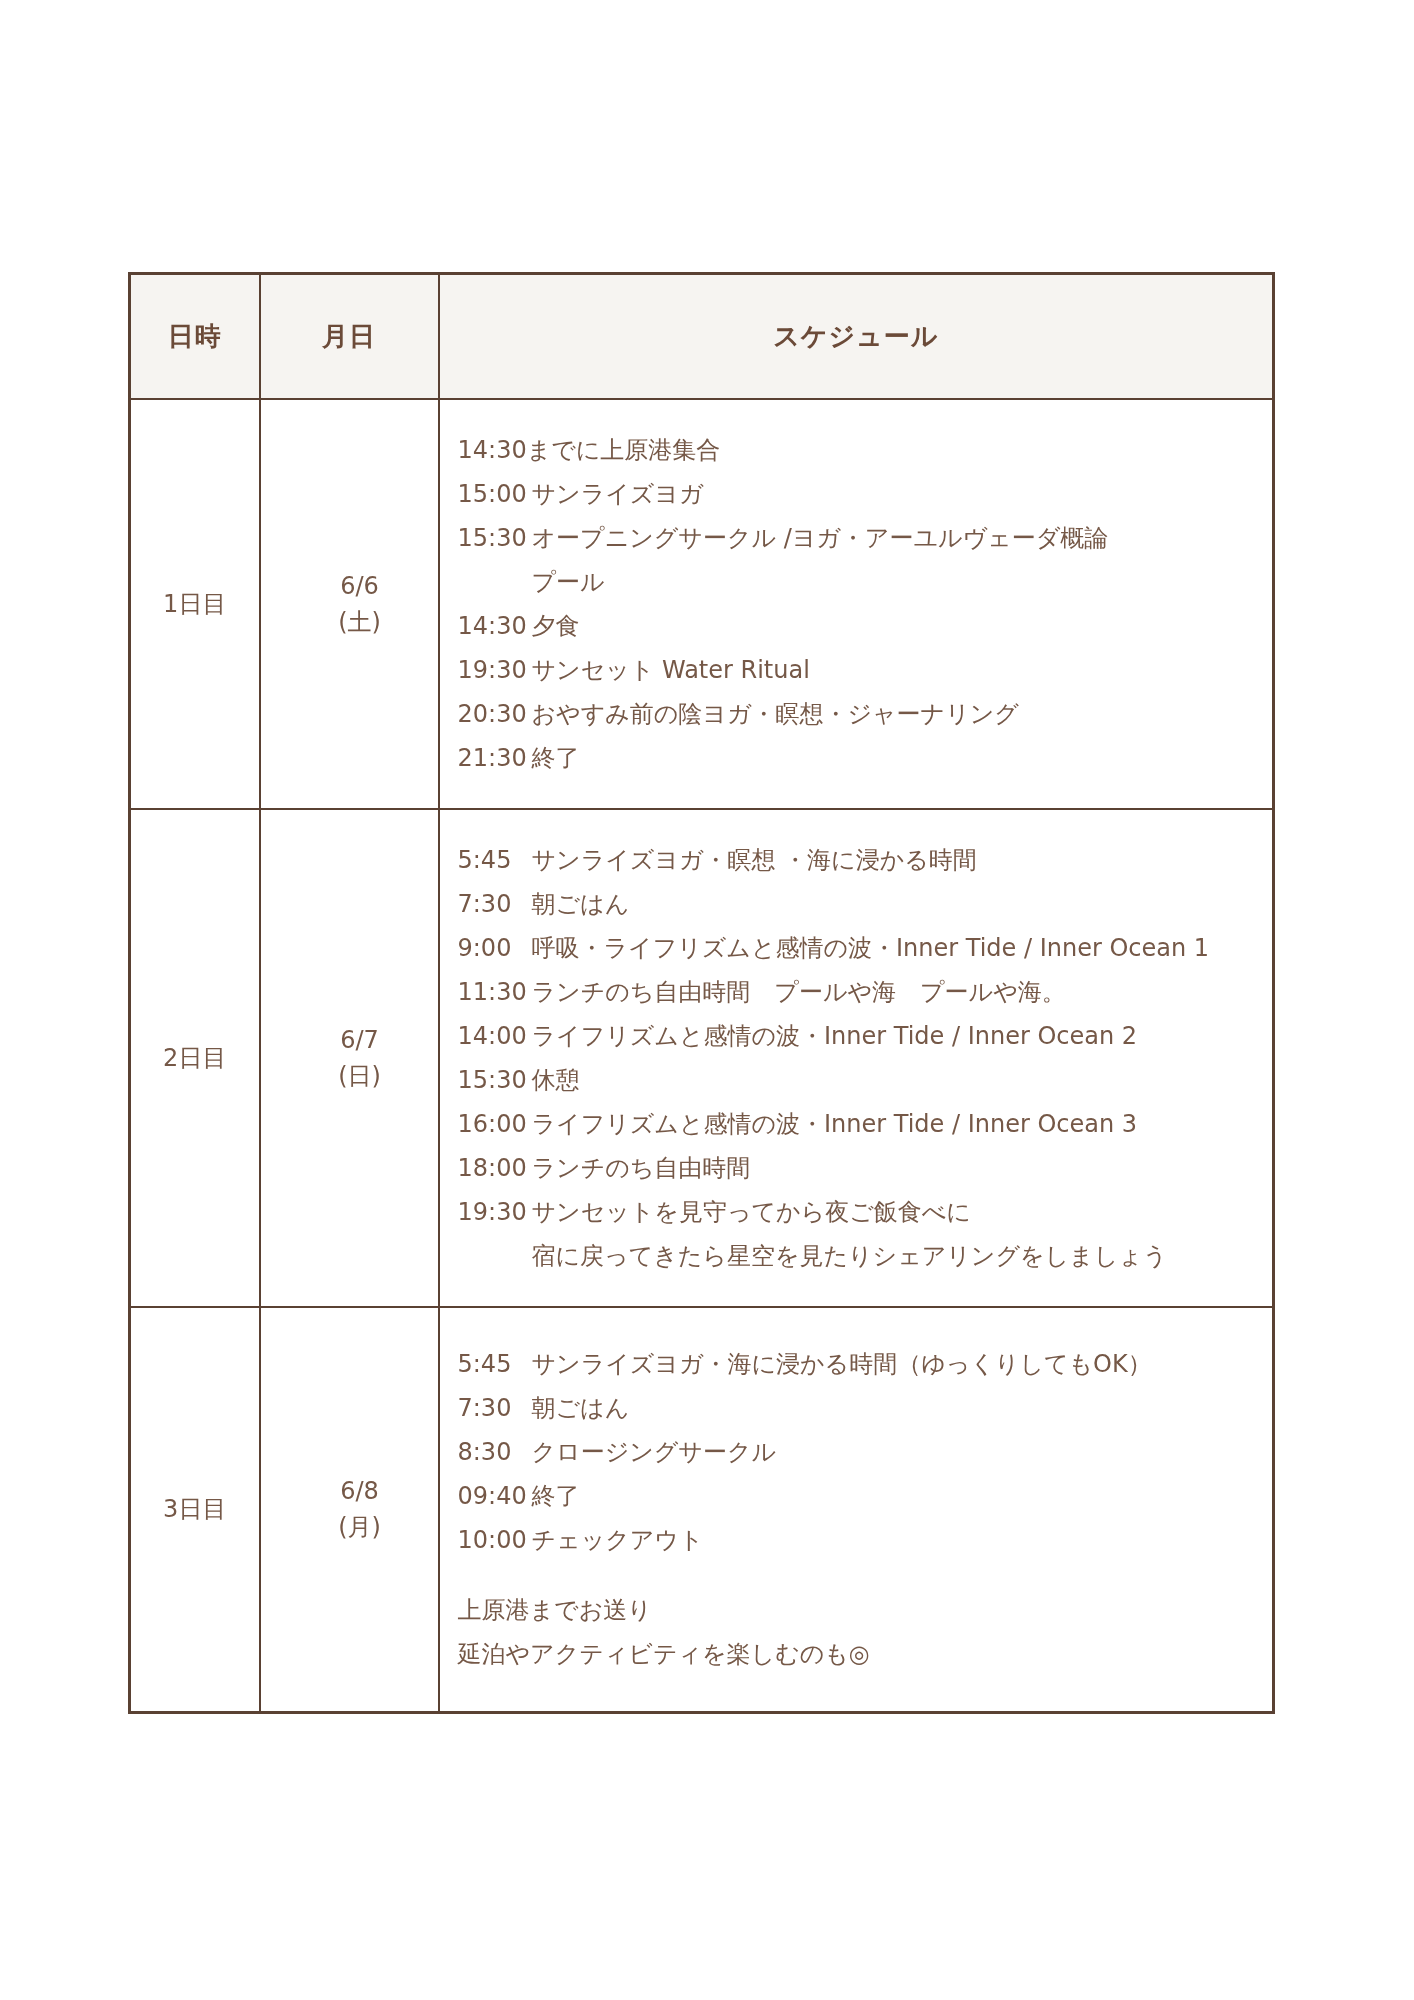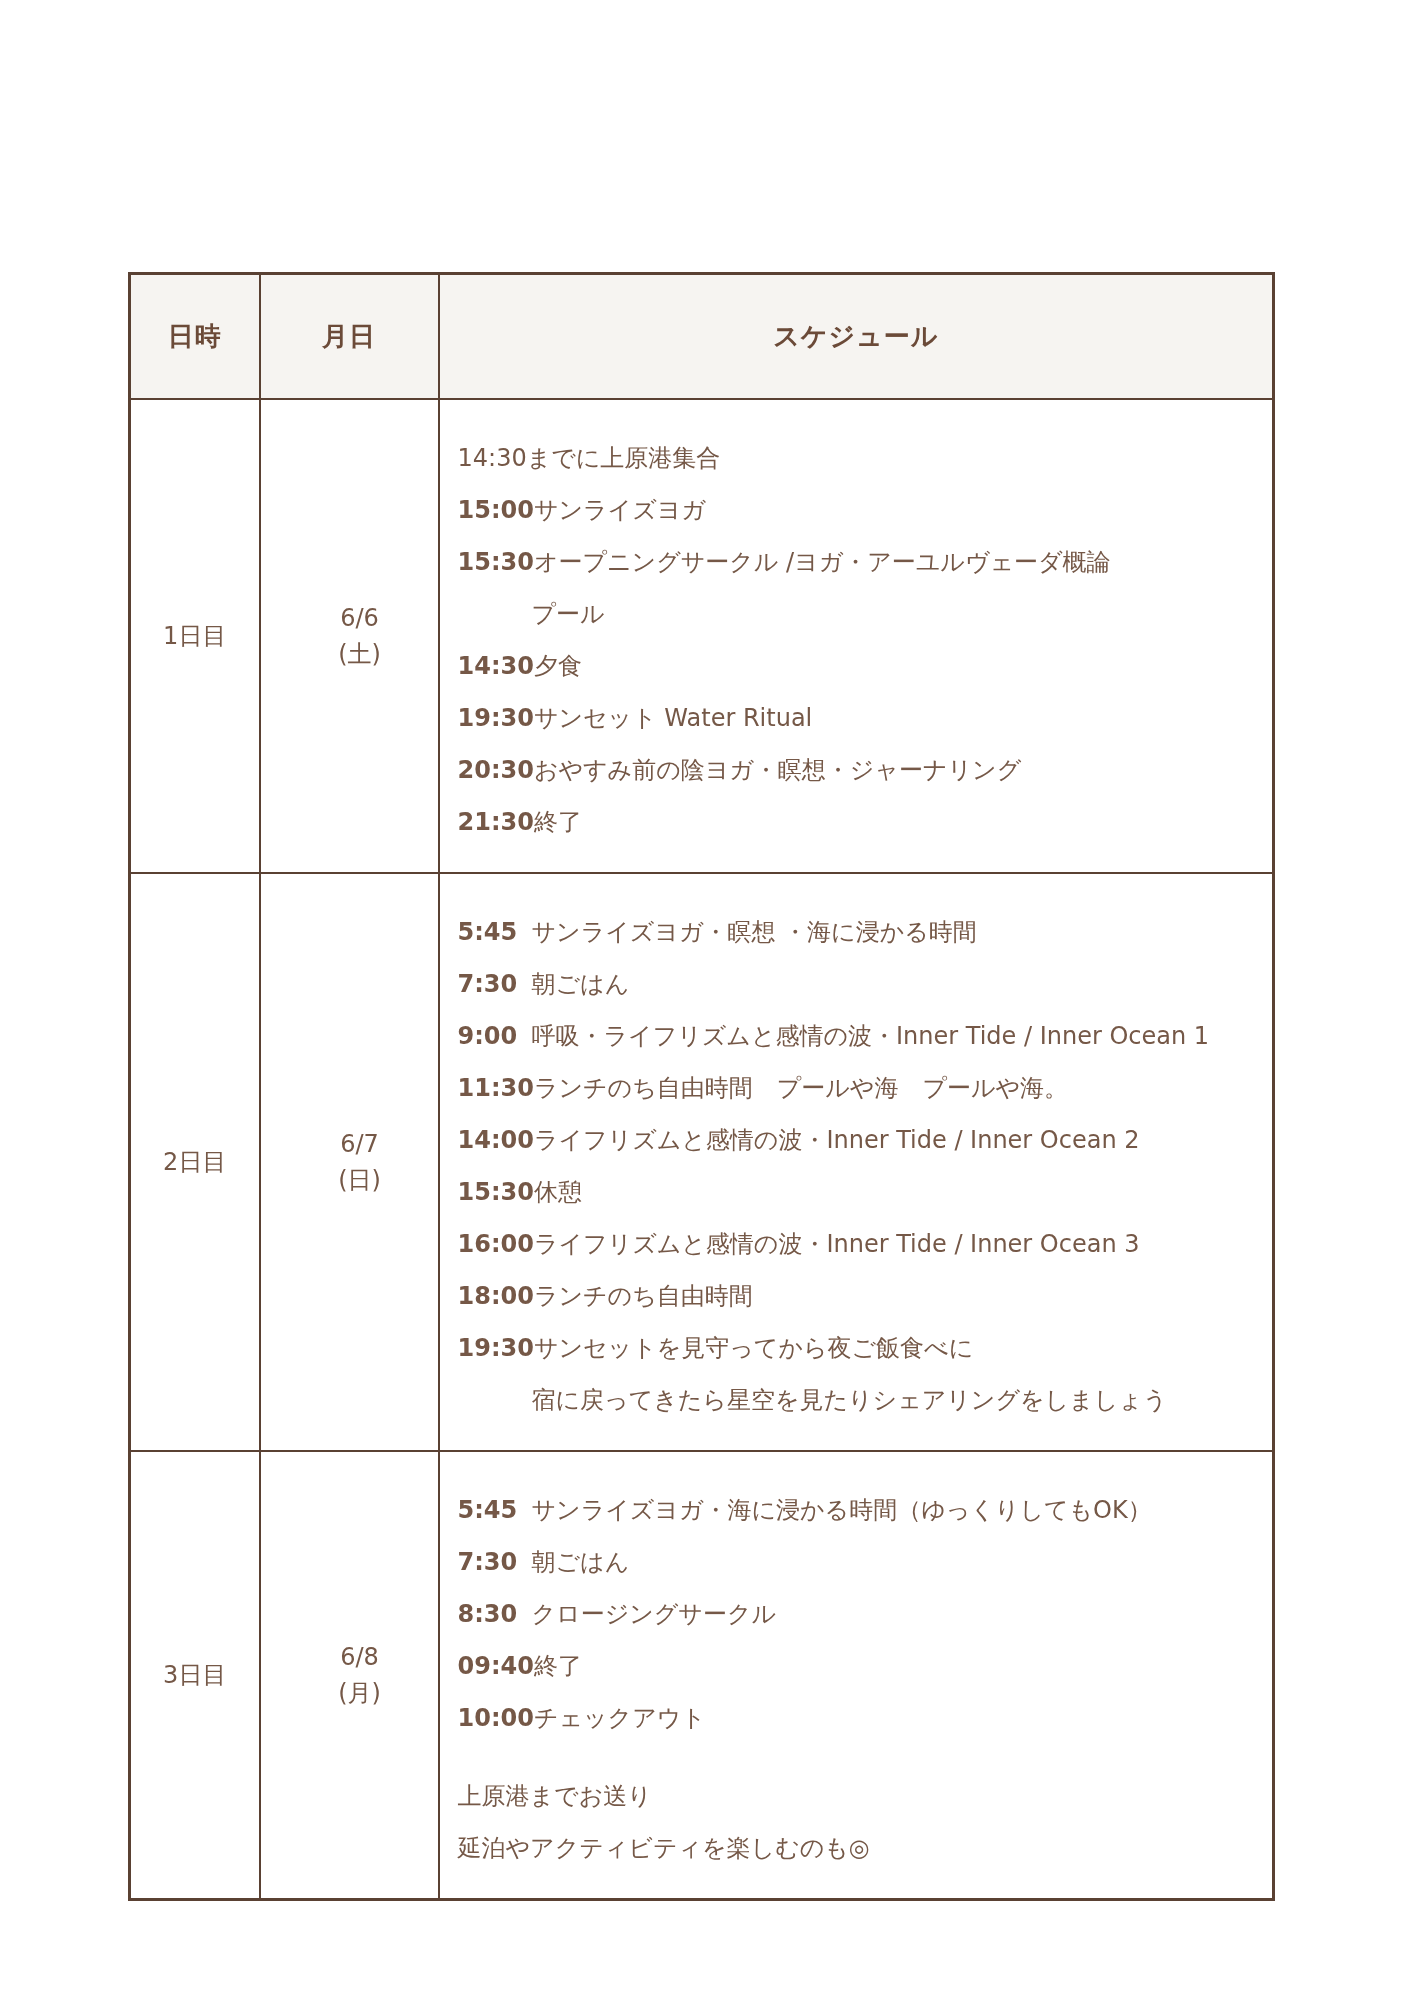--- a/index.html
+++ b/index.html
@@ -56,25 +56,23 @@
     vertical-align: middle;
     padding: 28px 24px 28px 18px;
     font-size: 24px;
     background: #ffffff;
   }
   .line {
     display: flex;
     align-items: center;
     line-height: 44px;
     white-space: pre-wrap;
-    margin-top: 8px;
   }
   .time {
     flex: 0 0 74px;
-    font-weight: bold;
   }
   .spacer {
     height: 26px;
   }
 </style>
 </head>
 <body>
 
 <div class="page">
   <table class="schedule-table">

